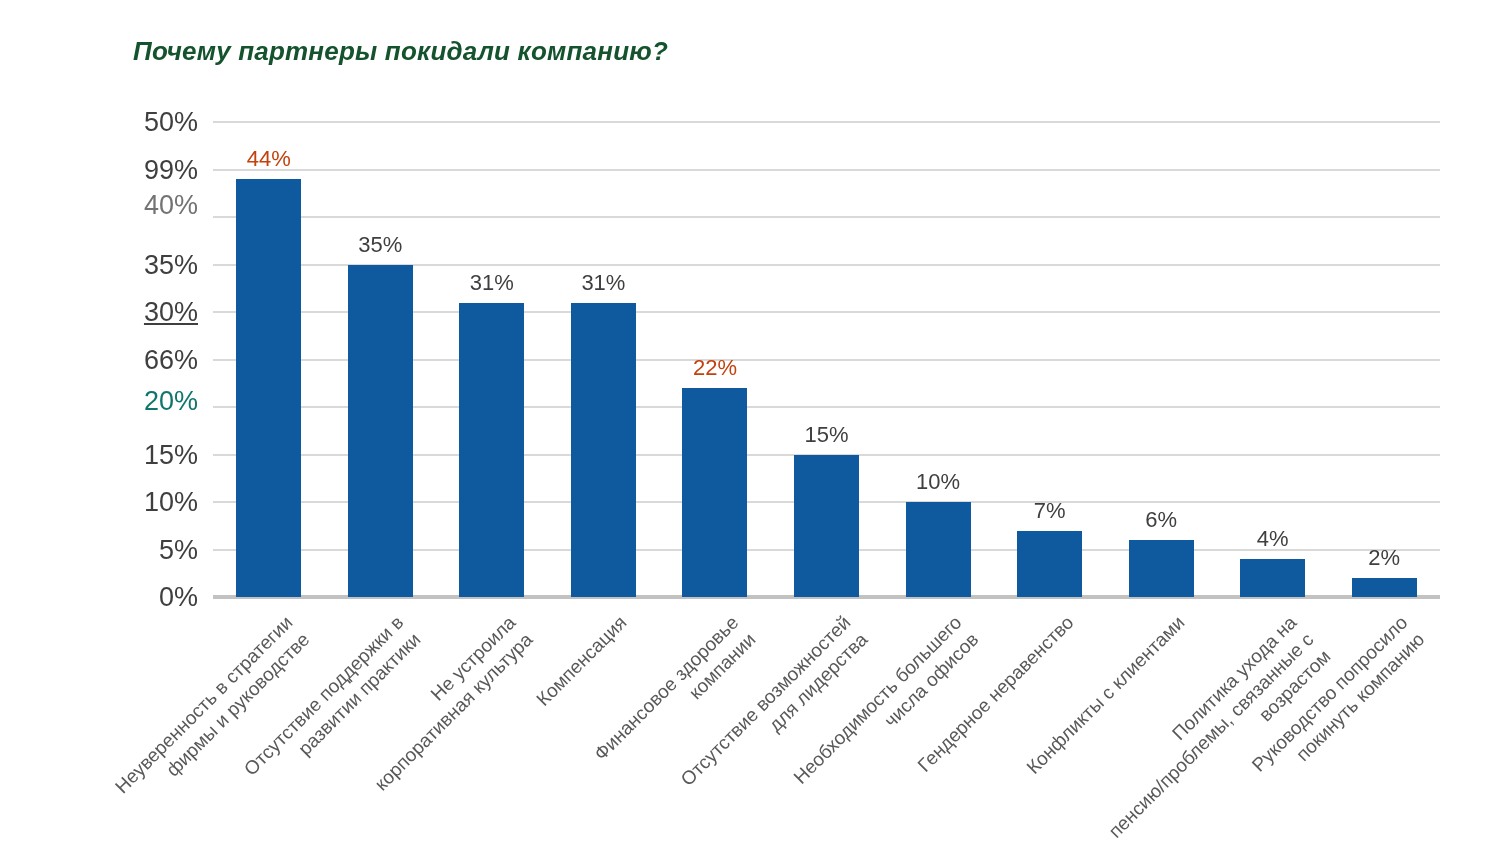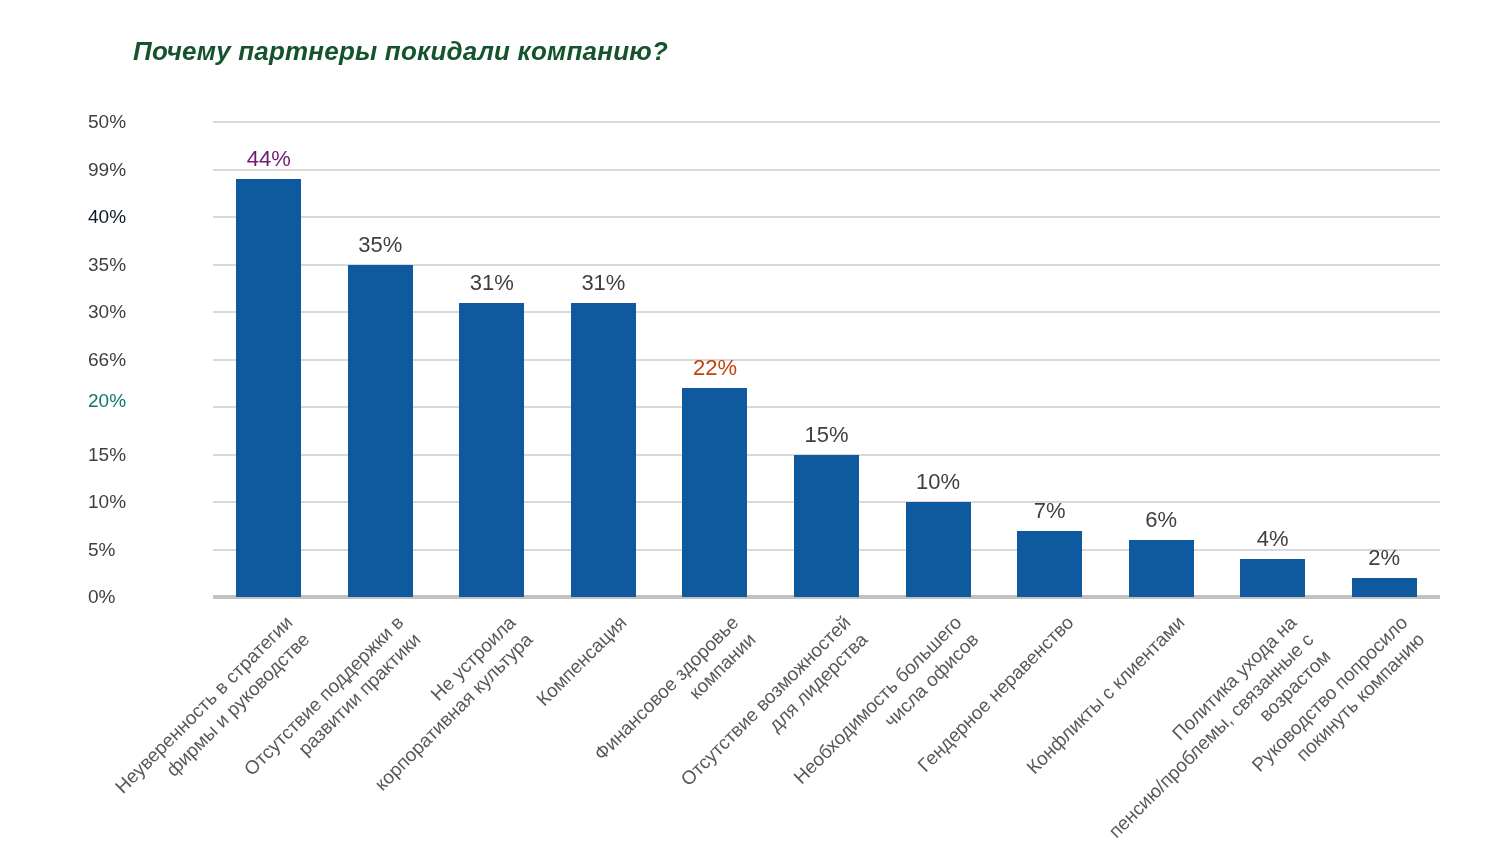--- a/index.html
+++ b/index.html
@@ -32,21 +32,22 @@
     position: absolute;
     left: 0; width: 100%; height: 2px;
   }
   .axis-line {
     position: absolute;
     left: 0; bottom: -2px; width: 100%; height: 4px;
   }
   .y-tick-label {
     position: absolute;
     width: 110px;
-    font-size: 19px;
+    text-align: right;
+    font-size: 27px;
     line-height: 26px;
   }
   .bar {
     position: absolute;
     bottom: 0;
   }
   .value-label {
     position: absolute;
     width: 120px;
     text-align: center;
@@ -75,21 +76,21 @@
       <div class="gridline" style="top: 331.5px; background: rgb(217, 217, 217);"></div>
       <div class="gridline" style="top: 284px; background: rgb(217, 217, 217);"></div>
       <div class="gridline" style="top: 236.5px; background: rgb(217, 217, 217);"></div>
       <div class="gridline" style="top: 189px; background: rgb(217, 217, 217);"></div>
       <div class="gridline" style="top: 141.5px; background: rgb(217, 217, 217);"></div>
       <div class="gridline" style="top: 94px; background: rgb(217, 217, 217);"></div>
       <div class="gridline" style="top: 46.5px; background: rgb(217, 217, 217);"></div>
       <div class="gridline" style="top: -1px; background: rgb(217, 217, 217);"></div>
       <div class="axis-line" style="background: rgb(194, 194, 194);"></div>
       <div class="bar" style="left: 23.2727px; width: 65px; height: 418px; background: rgb(15, 90, 158);"></div>
-      <div class="value-label" style="left: -4.22727px; bottom: 425px; color: #701a75;">44%</div>
+      <div class="value-label" style="left: -4.22727px; bottom: 425px; color: #c2410c;">44%</div>
       <div class="bar" style="left: 134.818px; width: 65px; height: 332.5px; background: rgb(15, 90, 158);"></div>
       <div class="value-label" style="left: 107.318px; bottom: 339.5px; color: rgb(63, 63, 63);">35%</div>
       <div class="bar" style="left: 246.364px; width: 65px; height: 294.5px; background: rgb(15, 90, 158);"></div>
       <div class="value-label" style="left: 218.864px; bottom: 301.5px; color: rgb(63, 63, 63);">31%</div>
       <div class="bar" style="left: 357.909px; width: 65px; height: 294.5px; background: rgb(15, 90, 158);"></div>
       <div class="value-label" style="left: 330.409px; bottom: 301.5px; color: rgb(63, 63, 63);">31%</div>
       <div class="bar" style="left: 469.455px; width: 65px; height: 209px; background: rgb(15, 90, 158);"></div>
       <div class="value-label" style="left: 441.955px; bottom: 216px; color: #c2410c;">22%</div>
       <div class="bar" style="left: 581px; width: 65px; height: 142.5px; background: rgb(15, 90, 158);"></div>
       <div class="value-label" style="left: 553.5px; bottom: 149.5px; color: rgb(63, 63, 63);">15%</div>
@@ -104,23 +105,23 @@
       <div class="bar" style="left: 1138.73px; width: 65px; height: 19px; background: rgb(15, 90, 158);"></div>
       <div class="value-label" style="left: 1111.23px; bottom: 26px; color: rgb(63, 63, 63);">2%</div>
     </div>
   <div id="ylabels">
       <div class="y-tick-label" style="left: 88px; top: 584px; color: rgb(63, 63, 63);">0%</div>
       <div class="y-tick-label" style="left: 88px; top: 536.5px; color: rgb(63, 63, 63);">5%</div>
       <div class="y-tick-label" style="left: 88px; top: 489px; color: rgb(63, 63, 63);">10%</div>
       <div class="y-tick-label" style="left: 88px; top: 441.5px; color: rgb(63, 63, 63);">15%</div>
       <div class="y-tick-label" style="left: 88px; top: 388px; color: #0f766e;">20%</div>
       <div class="y-tick-label" style="left: 88px; top: 346.5px; color: rgb(63, 63, 63);">66%</div>
-      <div class="y-tick-label" style="left: 88px; top: 299px; color: rgb(63, 63, 63);">30%</div>
+      <div class="y-tick-label" style="left: 88px; top: 299px; color: rgb(63, 63, 63); text-decoration: underline;">30%</div>
       <div class="y-tick-label" style="left: 88px; top: 251.5px; color: rgb(63, 63, 63);">35%</div>
-      <div class="y-tick-label" style="left: 88px; top: 204px; color: #0f172a;">40%</div>
+      <div class="y-tick-label" style="left: 88px; top: 192px; color: #737373;">40%</div>
       <div class="y-tick-label" style="left: 88px; top: 156.5px; color: rgb(63, 63, 63);">99%</div>
       <div class="y-tick-label" style="left: 88px; top: 109px; color: rgb(63, 63, 63);">50%</div>
     </div>
   <div id="xlabels">
       <div class="x-tick-label" style="left: -99.2273px; top: 611px; color: rgb(89, 89, 89);">Неуверенность в стратегии
 фирмы и руководстве</div>
       <div class="x-tick-label" style="left: 12.3182px; top: 611px; color: rgb(89, 89, 89);">Отсутствие поддержки в
 развитии практики</div>
       <div class="x-tick-label" style="left: 123.864px; top: 611px; color: rgb(89, 89, 89);">Не устроила
 корпоративная культура</div>

